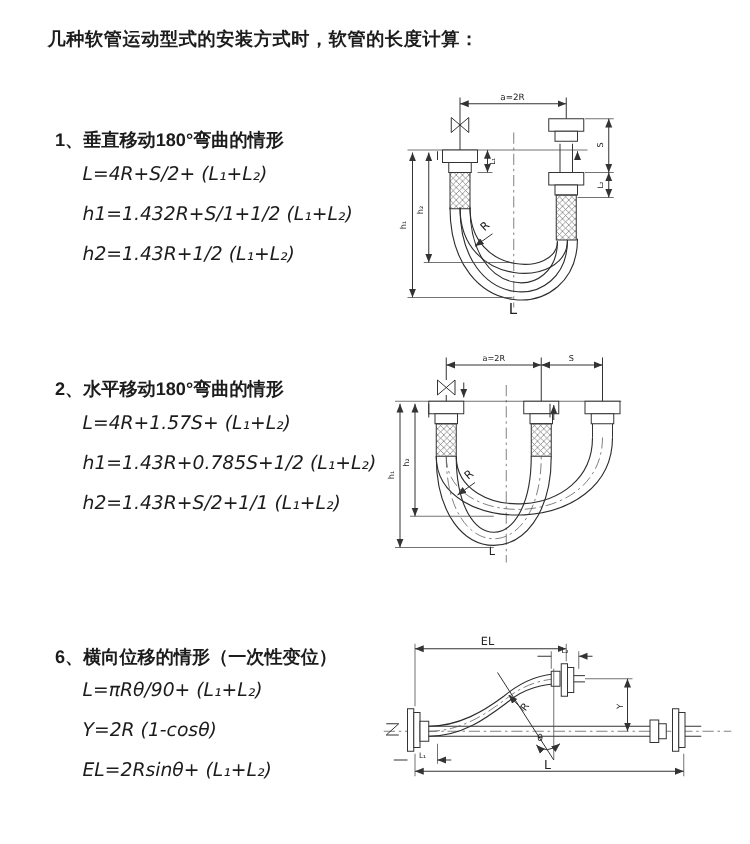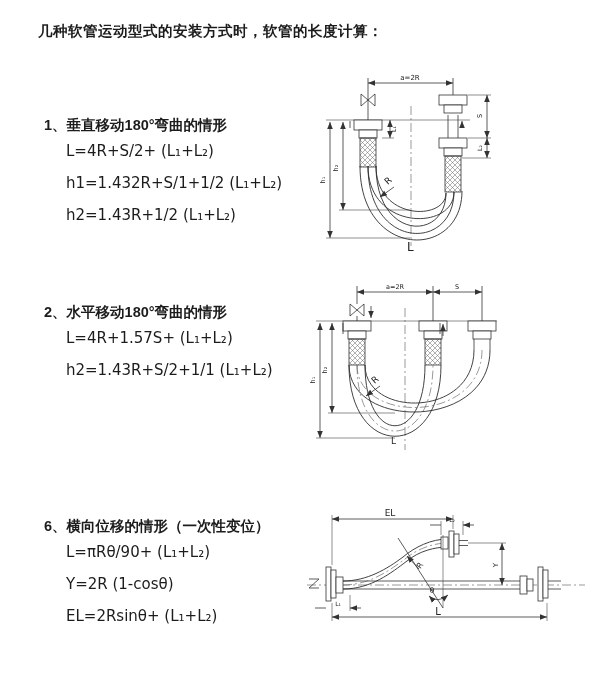--- a/index.html
+++ b/index.html
@@ -8,49 +8,50 @@
     font-family:"Liberation Sans","DejaVu Sans",sans-serif;color:#1c1c1c;
   }
   .doc-title{
     position:absolute;left:38px;top:22px;font-size:14.5px;font-weight:bold;
     letter-spacing:0.5px;white-space:nowrap;
   }
   .sec{position:absolute;left:44px;width:270px;}
   .sec-h{margin:0;font-size:14.5px;font-weight:bold;line-height:20px;white-space:nowrap;}
   .formula{
     margin:0;padding-left:22px;line-height:32px;font-size:15px;
-    font-family:"DejaVu Sans","Liberation Sans",sans-serif;white-space:nowrap;
+    font-family:"DejaVu Sans","Liberation Sans",sans-serif;white-space:nowrap;font-style:italic;
   }
   svg.diag{position:absolute;}
   svg.diag text{
     font-family:"DejaVu Sans","Liberation Sans",sans-serif;fill:#222;
   }
   svg.diag .ln{stroke:#333;fill:none;stroke-width:0.8;}
   svg.diag .thin{stroke:#444;fill:none;stroke-width:0.6;}
   svg.diag .hose{stroke:#2e2e2e;fill:none;stroke-width:0.9;}
   svg.diag .cl{stroke:#555;fill:none;stroke-width:0.6;stroke-dasharray:9 3 2 3;}
   svg.diag .fit{stroke:#333;fill:#fff;stroke-width:0.8;}
 </style>
 </head>
 <body>
 
 <div class="page">
 
   <div class="doc-title">几种软管运动型式的安装方式时，软管的长度计算：</div>
 
-  <section class="sec" style="top:115px">
+  <section class="sec" style="top:103px">
     <h3 class="sec-h">1、垂直移动180°弯曲的情形</h3>
     <p class="formula">L=4R+S/2+ (L₁+L₂)</p>
     <p class="formula">h1=1.432R+S/1+1/2 (L₁+L₂)</p>
     <p class="formula">h2=1.43R+1/2 (L₁+L₂)</p>
   </section>
 
   <section class="sec" style="top:302px">
     <h3 class="sec-h">2、水平移动180°弯曲的情形</h3>
     <p class="formula">L=4R+1.57S+ (L₁+L₂)</p>
+    <p class="formula">h1=1.43R+0.785S+1/2 (L₁+L₂)</p>
     <p class="formula">h2=1.43R+S/2+1/1 (L₁+L₂)</p>
   </section>
 
   <section class="sec" style="top:516px">
     <h3 class="sec-h">6、横向位移的情形（一次性变位）</h3>
     <p class="formula">L=πRθ/90+ (L₁+L₂)</p>
     <p class="formula">Y=2R (1-cosθ)</p>
     <p class="formula">EL=2Rsinθ+ (L₁+L₂)</p>
   </section>
 

